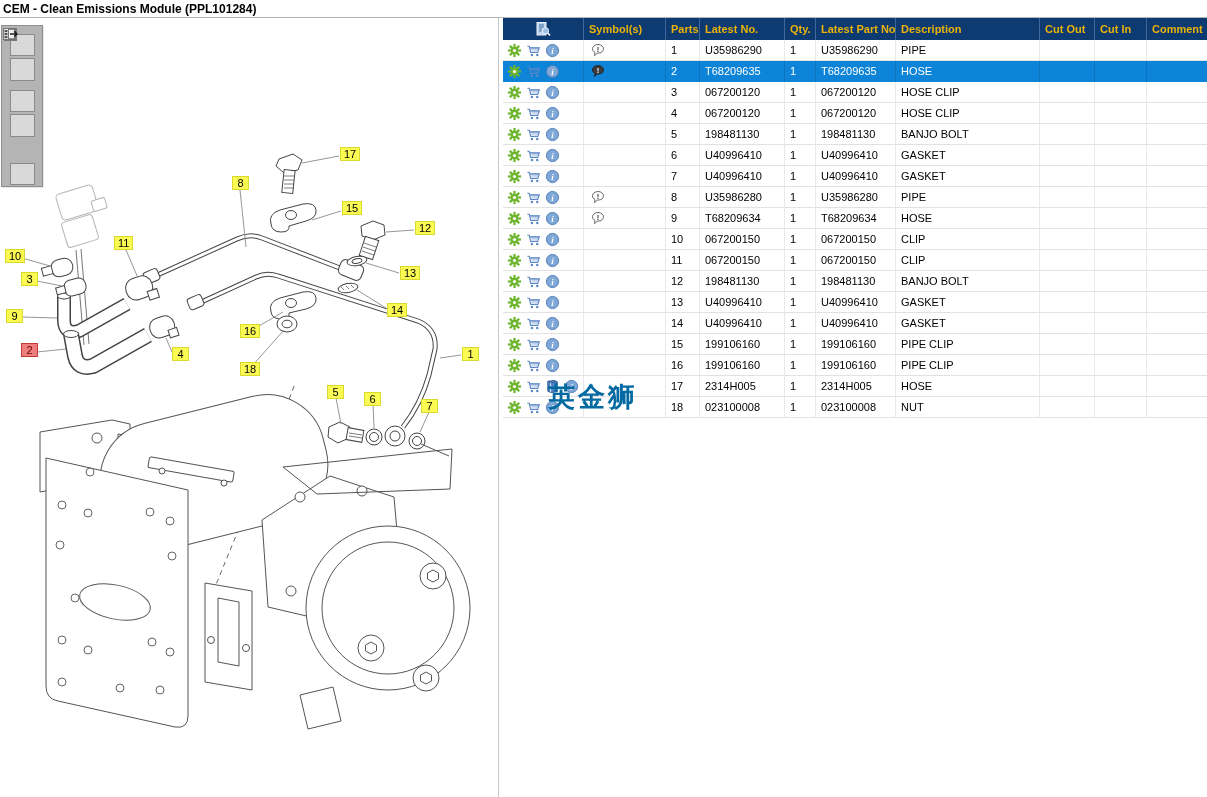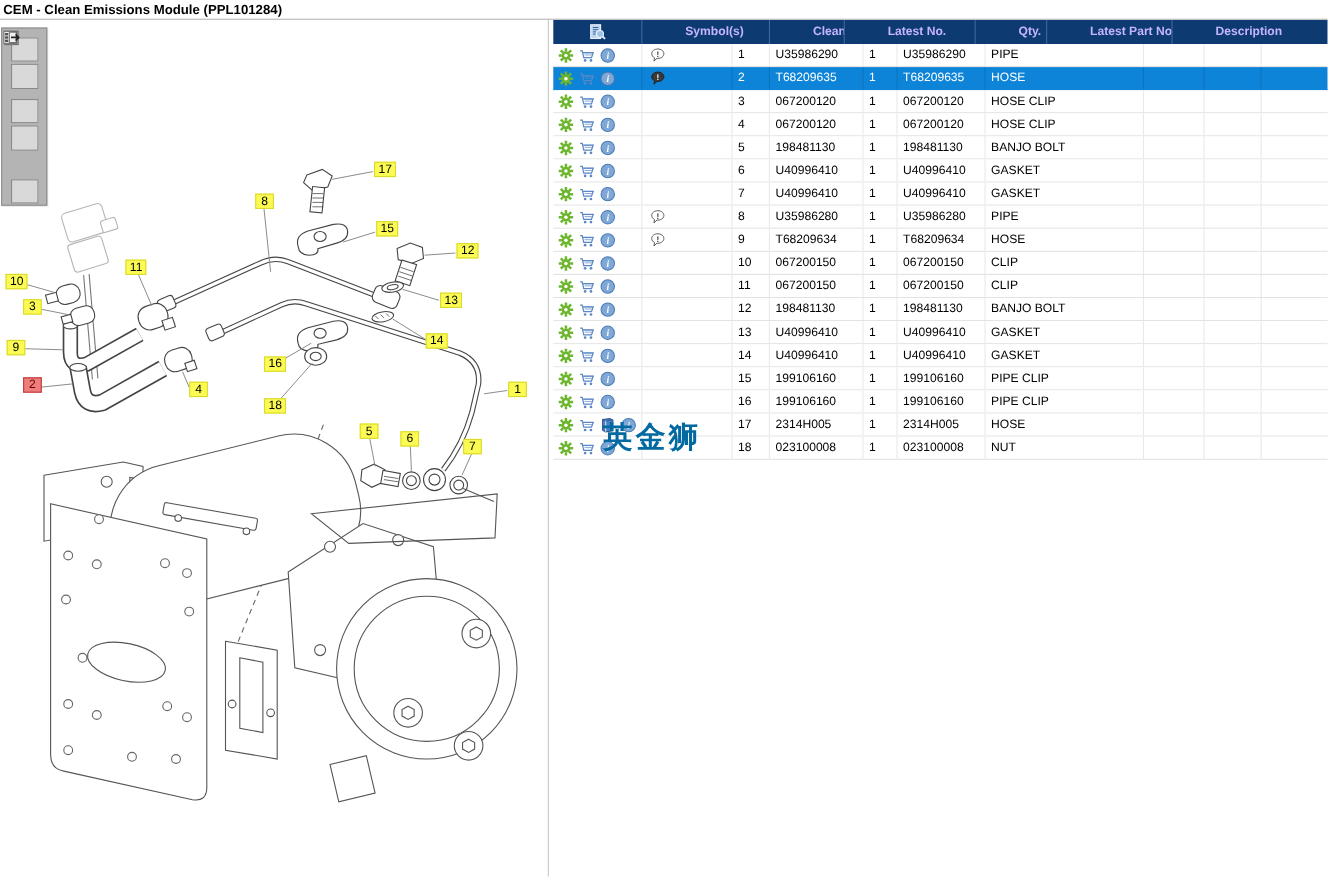--- a/index.html
+++ b/index.html
@@ -46,21 +46,21 @@
     position:absolute;left:548px;top:379px;z-index:25;
     font-size:27px;font-weight:bold;letter-spacing:3px;color:#0369a1;
     font-family:"DejaVu Sans",sans-serif;
   }
   
   #table{position:absolute;left:503px;top:18px;width:704px;background:#fff;}
   .t-header,.t-row{
     display:grid;
     grid-template-columns:81px 82px 34px 85px 31px 80px 144px 55px 52px 60px;
   }
-  .t-header{background:#0e3a72;color:#c4b5fd;height:22px;gap:34px;}
+  .t-header{background:#0e3a72;color:#eab308;height:22px;}
   .th{
     font-size:11px;font-weight:bold;display:flex;align-items:center;
     padding-left:5px;border-right:1px solid #41679c;box-sizing:border-box;
     white-space:nowrap;overflow:hidden;
   }
   .th:first-child{justify-content:center;padding-left:0;}
   .th:last-child{border-right:none;}
   .t-row{height:20px;border-bottom:1px solid #e2e2e2;background:#fff;}
   .t-row .td{
     font-size:11px;color:#000;display:flex;align-items:center;
@@ -305,21 +305,21 @@
   <div class="t-header">
       <div class="th">
         <svg width="16" height="16" viewBox="0 0 16 16">
           <rect x="2" y="1.5" width="9" height="12.5" fill="#bcd6ee" stroke="#e8f2fb"></rect>
           <path d="M4 4h5M4 6h5M4 8h3M4 10h2.5" stroke="#35629a" stroke-width=".9"></path>
           <circle cx="10.5" cy="9.8" r="3.1" fill="#9cc1e4" stroke="#eef5fc"></circle>
           <line x1="12.7" y1="12" x2="15" y2="14.3" stroke="#eef5fc" stroke-width="1.7"></line>
         </svg>
       </div>
       <div class="th">Symbol(s)</div>
-      <div class="th">Clean</div>
+      <div class="th">Parts</div>
       <div class="th">Latest No.</div>
       <div class="th">Qty.</div>
       <div class="th">Latest Part No.</div>
       <div class="th">Description</div>
       <div class="th">Cut Out</div>
       <div class="th">Cut In</div>
       <div class="th">Comment</div>
     </div>
   <div>
       <div class="t-row">

